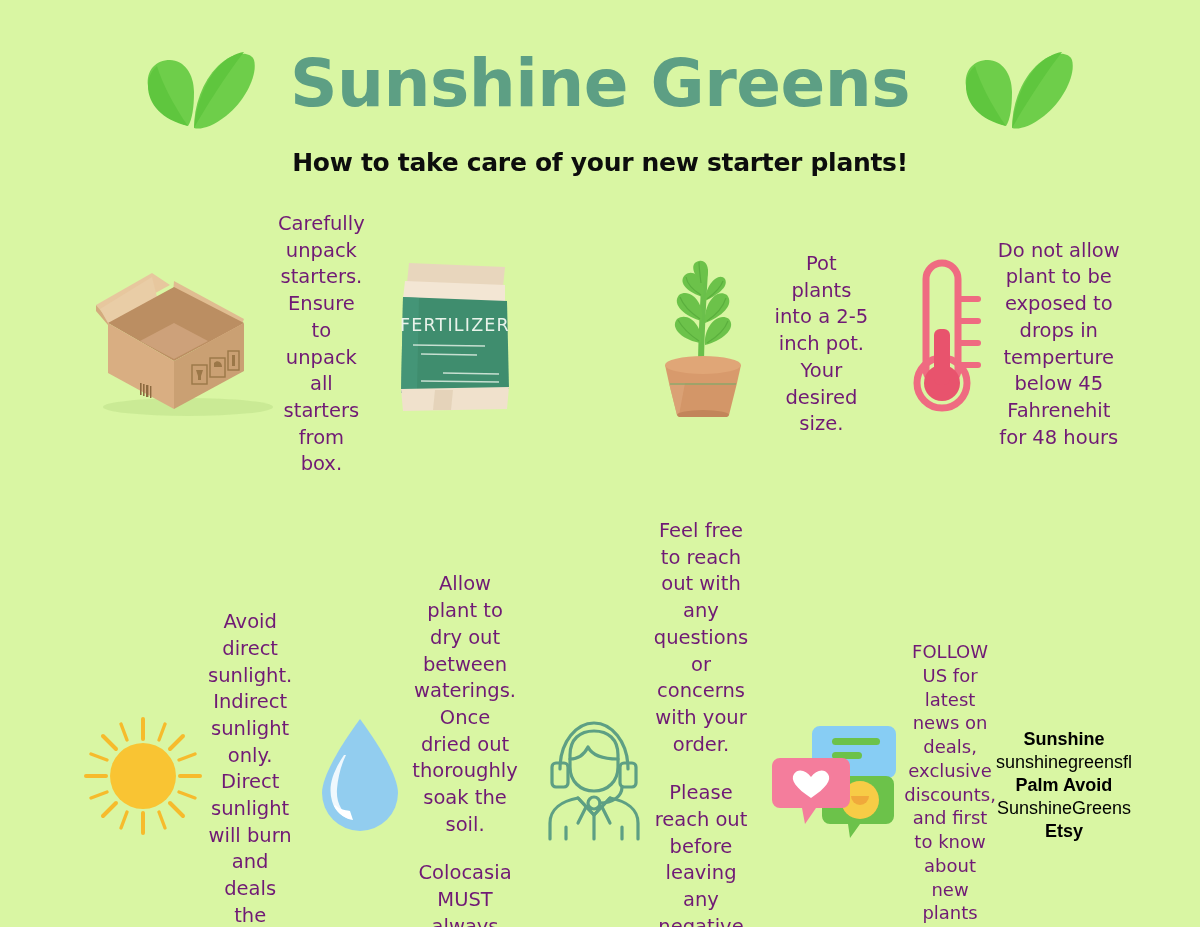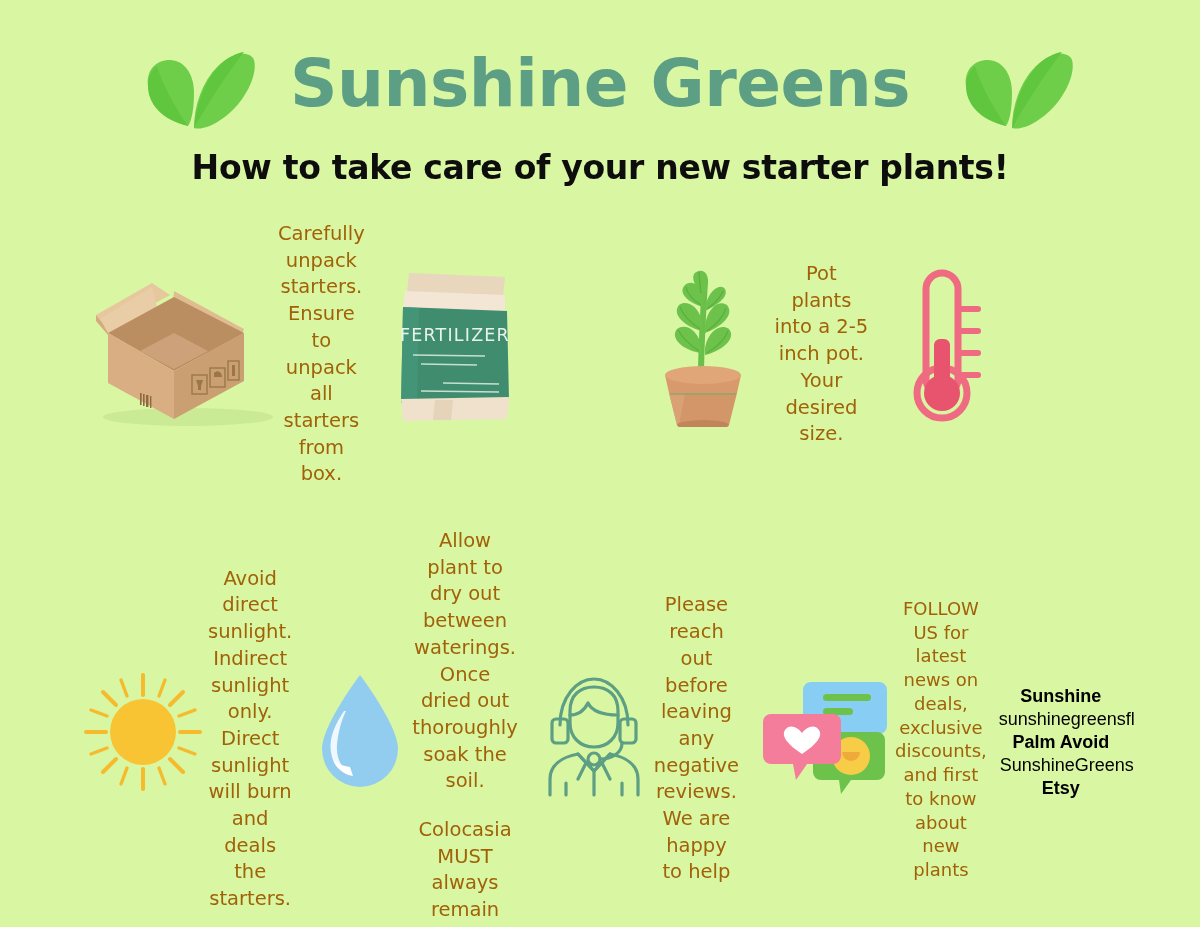--- a/index.html
+++ b/index.html
@@ -48,21 +48,21 @@
     letter-spacing: -0.5px;
     color: #5d9f84;
     line-height: 1;
     white-space: nowrap;
     margin: 0;
     padding: 0 4px;
   }
   .poster-subtitle {
     font-family: "DejaVu Sans", sans-serif;
     font-weight: bold;
-    font-size: 33px;
+    font-size: 25px;
     color: #0d0d0d;
     margin: 18px 0 0 0;
     letter-spacing: -0.3px;
     text-align: center;
   }
 
   
   .grid {
     position: relative;
     display: grid;
@@ -85,21 +85,21 @@
     justify-content: center;
   }
   .row2 .icon-box {
     height: 132px;
     align-items: center;
   }
   .caption {
     font-family: "DejaVu Sans", sans-serif;
     font-size: 19.5px;
     line-height: 1.37;
-    color: #a16207;
+    color: #701a75;
     text-align: center;
     margin-top: 16px;
     max-width: 230px;
   }
   .caption .para + .para {
     margin-top: 22px;
   }
   .row2 .caption {
     margin-top: 14px;
   }
@@ -112,21 +112,20 @@
     font-size: 18px;
     line-height: 1.28;
     text-align: center;
   }
   .handle-name {
     font-weight: bold;
     display: block;
   }
   .handle-value {
     display: block;
-    margin-left: 12px;
   }
 
   
   .row2 {
     margin-top: 8px;
   }
   .col-sun .caption { max-width: 200px; }
   .col-drop .caption { max-width: 225px; }
   .col-support .caption { max-width: 200px; }
   .col-social .caption { max-width: 205px; }
@@ -295,20 +294,23 @@
           <rect x="48" y="72" width="16" height="56" rx="6" fill="#e8536d"></rect>
 
           <g stroke="#ef6b81" stroke-width="6" stroke-linecap="round">
             <line x1="74" y1="42" x2="92" y2="42"></line>
             <line x1="74" y1="64" x2="92" y2="64"></line>
             <line x1="74" y1="86" x2="92" y2="86"></line>
             <line x1="74" y1="108" x2="92" y2="108"></line>
           </g>
         </svg>
       </div>
+      <div class="caption">
+        <div class="para">Do not allow plant to be exposed to drops in temperture below 45 Fahrenehit for 48 hours</div>
+      </div>
     </div>
   </div>
 
   <div class="grid row2">
 
     <div class="cell col-sun">
       <div class="icon-box">
         <svg width="130" height="130" viewBox="0 0 130 130" aria-hidden="true">
           <circle cx="65" cy="65" r="33" fill="#f9c433"></circle>
           <g stroke="#f6bb2c" stroke-width="4" stroke-linecap="round">
@@ -373,20 +375,21 @@
 
             <path d="M44 87 L60 104 L76 87"></path>
             <path d="M52 96 L44 112 M68 96 L76 112"></path>
 
             <path d="M60 104 L60 128"></path>
             <path d="M32 128 L32 116 M88 128 L88 116"></path>
           </g>
         </svg>
       </div>
       <div class="caption">
+        <div class="para">Feel free to reach out with any questions or concerns with your order.</div>
         <div class="para">Please reach out before leaving any negative reviews. We are happy to help</div>
       </div>
     </div>
 
     <div class="cell col-social">
       <div class="icon-box">
         <svg width="140" height="124" viewBox="0 0 140 124" aria-hidden="true">
 
           <path d="M56 12 h68 a8 8 0 0 1 8 8 v36 a8 8 0 0 1 -8 8 h-34 l-12 16 l0 -16 h-22 a8 8 0 0 1 -8 -8 v-36 a8 8 0 0 1 8 -8 Z" fill="#87cdf4"></path>
           <g fill="#6cc24a">

